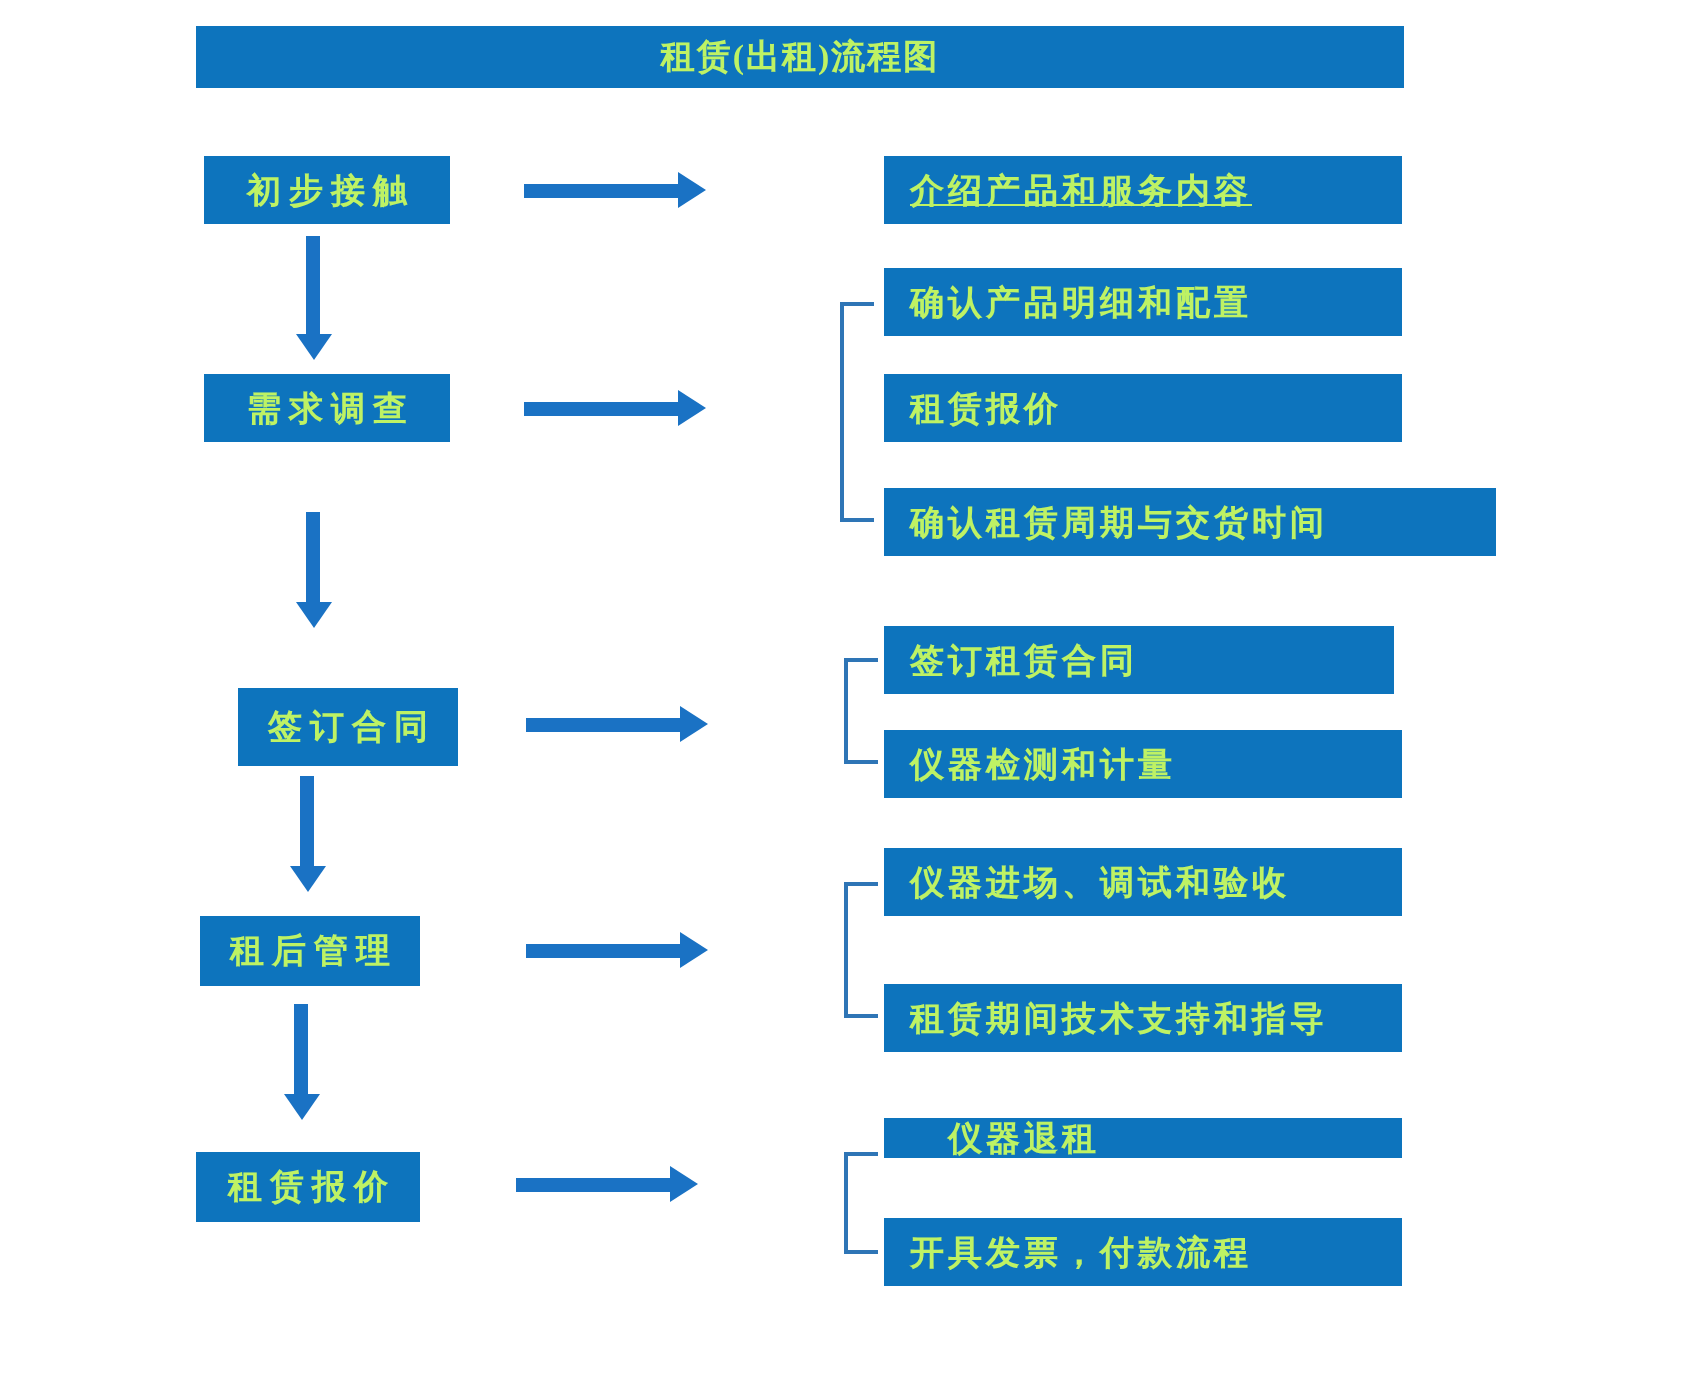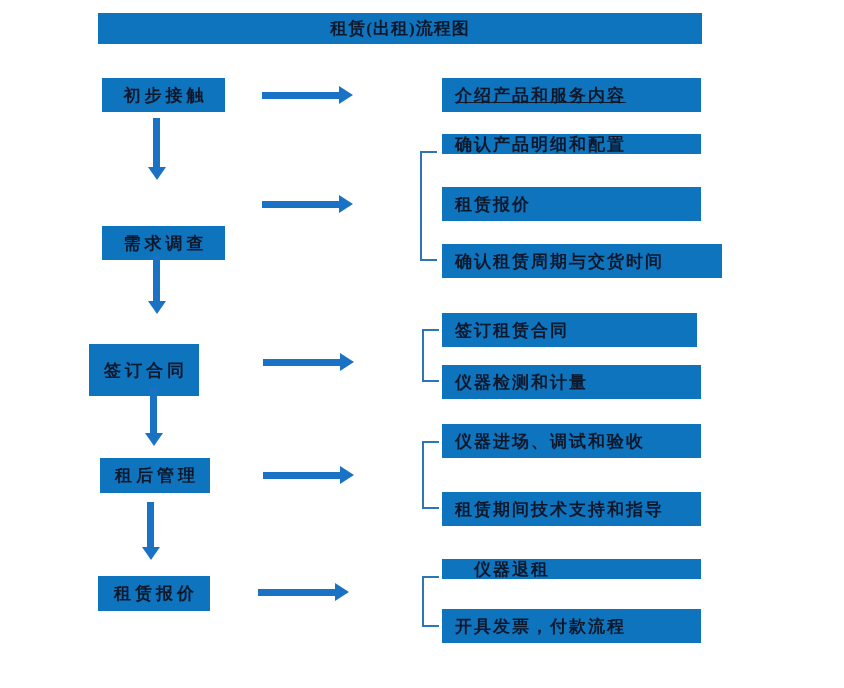--- a/index.html
+++ b/index.html
@@ -3,21 +3,21 @@
 <meta charset="utf-8">
 <style>
   html,body{margin:0;padding:0;background:#ffffff;}
   body{font-family:"Liberation Serif","DejaVu Serif",serif;}
   .stage{position:relative;width:844px;height:688px;background:#ffffff;overflow:hidden;}
 
   
   .bluebox{
     position:absolute;
     background:#0d74bd;
-    color:#0f172a;
+    color:#bef264;
     font-weight:bold;
     font-size:17px;
     display:flex;
     align-items:center;
     box-sizing:border-box;
     letter-spacing:2px;
     white-space:nowrap;
   }
   .titlebar{justify-content:center;letter-spacing:1px;}
   .stepbox{justify-content:center;letter-spacing:4px;padding-left:4px;text-align:center;}
@@ -40,22 +40,22 @@
     border-left:2px solid #2e75b6;border-top:2px solid #2e75b6;border-bottom:2px solid #2e75b6;}
 </style>
 </head>
 <body>
 
 <div class="stage">
 
   <div class="bluebox titlebar" style="left:98px;top:13px;width:604px;height:31px;">租赁(出租)流程图</div>
 
   <div class="bluebox stepbox" style="left:102px;top:78px;width:123px;height:34px;">初步接触</div>
-  <div class="bluebox stepbox" style="left:102px;top:187px;width:123px;height:34px;margin-top:39px;">需求调查</div>
-  <div class="bluebox stepbox" style="left:89px;top:344px;width:110px;height:52px;">签订合同</div>
+  <div class="bluebox stepbox" style="left:102px;top:187px;width:123px;height:34px;">需求调查</div>
+  <div class="bluebox stepbox" style="left:119px;top:344px;width:110px;height:39px;">签订合同</div>
   <div class="bluebox stepbox" style="left:100px;top:458px;width:110px;height:35px;">租后管理</div>
   <div class="bluebox stepbox" style="left:98px;top:576px;width:112px;height:35px;">租赁报价</div>
 
   <div class="v-arrow" style="left:148px;top:118px;height:62px;">
     <span class="shaft"></span>
     <span class="head"></span>
   </div>
   <div class="v-arrow" style="left:148px;top:256px;height:58px;">
     <span class="shaft"></span>
     <span class="head"></span>
@@ -90,23 +90,23 @@
     <span class="head"></span>
   </div>
 
   <div class="bracket" style="left:420px;top:151px;height:110px;"></div>
   <div class="bracket" style="left:422px;top:329px;height:53px;"></div>
   <div class="bracket" style="left:422px;top:441px;height:68px;"></div>
   <div class="bracket" style="left:422px;top:576px;height:51px;"></div>
 
   <div class="bluebox detailbox" style="left:442px;top:78px;width:259px;height:34px;text-decoration:underline;">介绍产品和服务内容</div>
 
-  <div class="bluebox detailbox" style="left:442px;top:134px;width:259px;height:20px;">确认产品明细和配置</div>
+  <div class="bluebox detailbox" style="left:442px;top:134px;width:259px;height:34px;">确认产品明细和配置</div>
   <div class="bluebox detailbox" style="left:442px;top:187px;width:259px;height:34px;">租赁报价</div>
-  <div class="bluebox detailbox" style="left:442px;top:244px;width:280px;height:34px;">确认租赁周期与交货时间</div>
+  <div class="bluebox detailbox" style="left:442px;top:244px;width:306px;height:34px;">确认租赁周期与交货时间</div>
 
   <div class="bluebox detailbox" style="left:442px;top:313px;width:255px;height:34px;">签订租赁合同</div>
   <div class="bluebox detailbox" style="left:442px;top:365px;width:259px;height:34px;">仪器检测和计量</div>
 
   <div class="bluebox detailbox" style="left:442px;top:424px;width:259px;height:34px;">仪器进场、调试和验收</div>
   <div class="bluebox detailbox" style="left:442px;top:492px;width:259px;height:34px;">租赁期间技术支持和指导</div>
 
   <div class="bluebox detailbox" style="left:442px;top:559px;width:259px;height:20px;padding-left:32px;">仪器退租</div>
   <div class="bluebox detailbox" style="left:442px;top:609px;width:259px;height:34px;">开具发票，付款流程</div>
 

